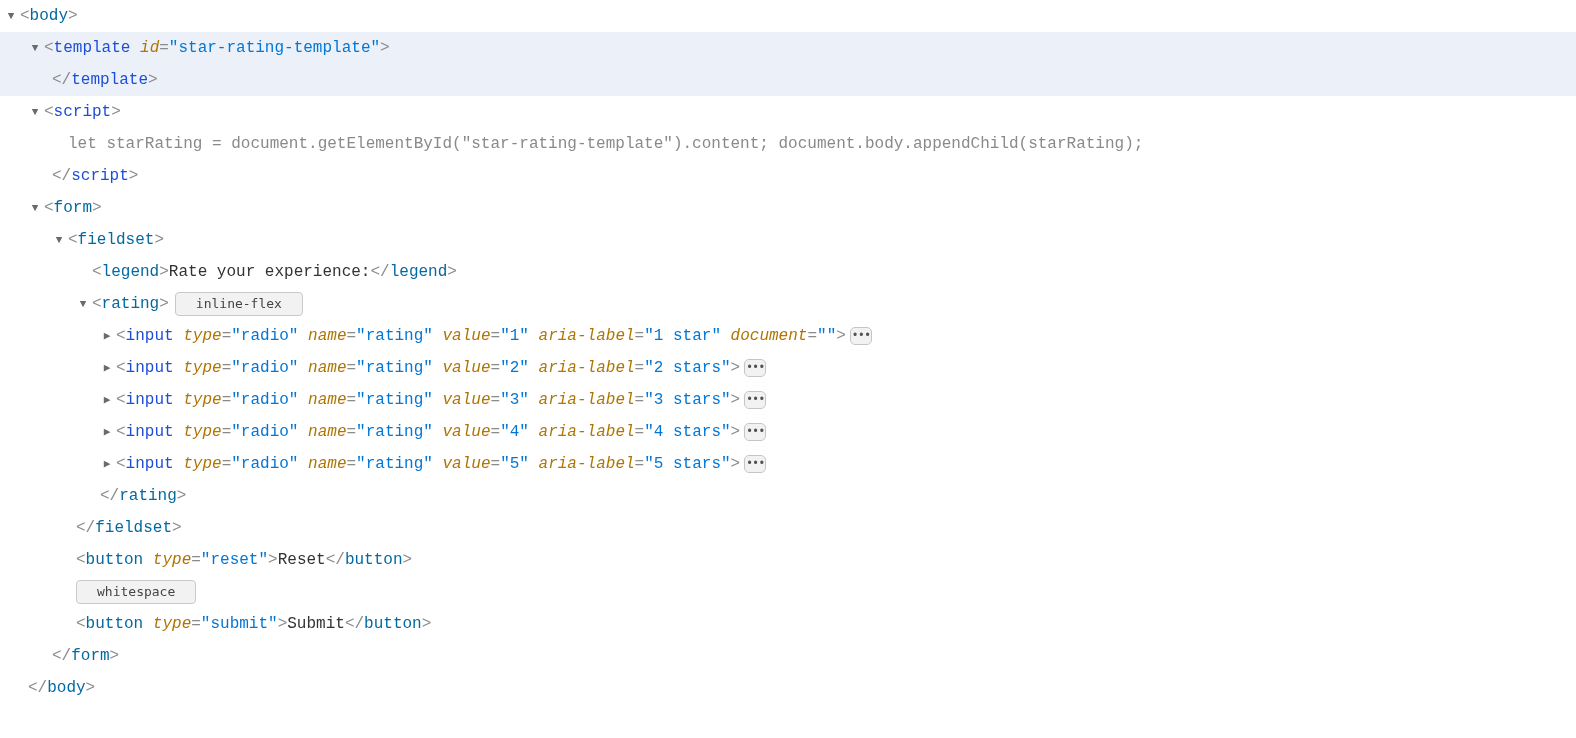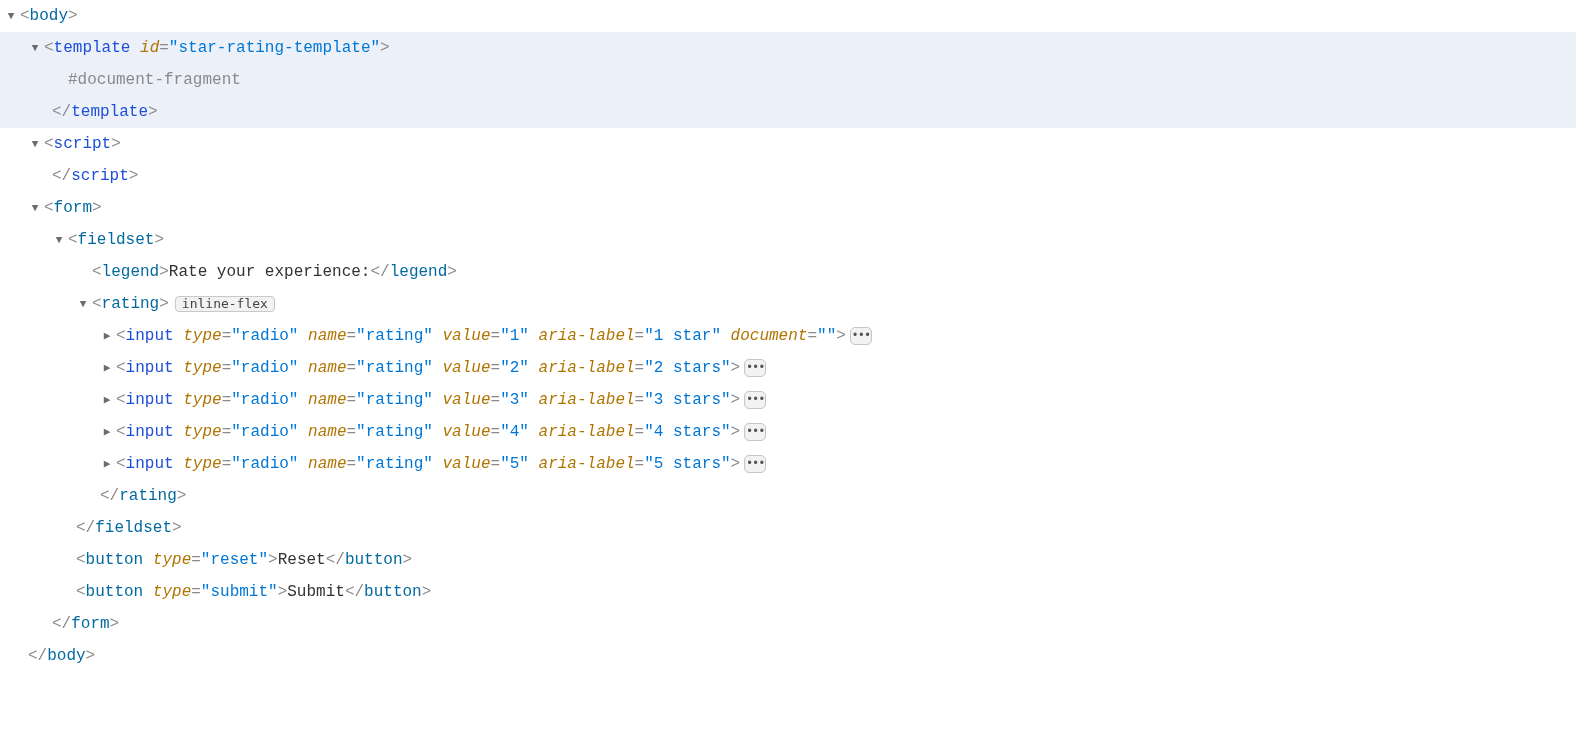--- a/index.html
+++ b/index.html
@@ -39,27 +39,27 @@
   .noarrow { display:inline-block; width:16px; }
   .punc { color: #8a8a8a; }
   .tag { color: #1d4ed8; }
   .tag-blue { color: #0369a1; }
   .attr { color: #b07500; font-style: italic; }
   .val { color: #0077d6; }
   .txt { color: #333; }
   .pill {
     display: inline-flex;
     align-items: center;
-    padding: 0 6px;
+    padding: 0 20px;
     border: 1px solid #c9c9c9;
     border-radius: 4px;
     background: #f2f2f2;
     color: #444;
     font-size: 13px;
-    height: 16px;
+    height: 24px;
     margin-left: 6px;
     font-family: Menlo, Consolas, monospace;
   }
   .ell {
     display: inline-flex;
     align-items: center;
     justify-content: center;
     width: 22px;
     height: 18px;
     border: 1px solid #c5c5c5;
@@ -90,267 +90,271 @@
       <span class="arrow">▼</span>
       <span class="punc">&lt;</span>
       <span class="tag">template</span>
       <span>&nbsp;</span>
       <span class="attr">id</span>
       <span class="punc">=</span>
       <span class="val">"star-rating-template"</span>
       <span class="punc">&gt;</span>
   </div>
 
+
   <div class="row hl">
     <span class="indent i2"></span>
+      <span class="punc">&lt;/</span>
+      <span class="tag">template</span>
+      <span class="punc">&gt;</span>
+  </div>
+
+  <div class="row">
+    <span class="indent i1"></span>
+      <span class="arrow">▼</span>
+      <span class="punc">&lt;</span>
+      <span class="tag">script</span>
+      <span class="punc">&gt;</span>
+  </div>
+
+  <div class="row">
+    <span class="indent i2"></span>
       <span class="noarrow"></span>
-      <span class="punc">#document-fragment</span>
-  </div>
-
-  <div class="row hl">
-    <span class="indent i2"></span>
-      <span class="punc">&lt;/</span>
-      <span class="tag">template</span>
+      <span class="punc">let starRating = document.getElementById("star-rating-template").content; document.body.appendChild(starRating);</span>
+  </div>
+
+  <div class="row">
+    <span class="indent i2"></span>
+      <span class="punc">&lt;/</span>
+      <span class="tag">script</span>
       <span class="punc">&gt;</span>
   </div>
 
   <div class="row">
     <span class="indent i1"></span>
       <span class="arrow">▼</span>
       <span class="punc">&lt;</span>
-      <span class="tag">script</span>
-      <span class="punc">&gt;</span>
-  </div>
-
-
-  <div class="row">
-    <span class="indent i2"></span>
-      <span class="punc">&lt;/</span>
-      <span class="tag">script</span>
+      <span class="tag-blue">form</span>
+      <span class="punc">&gt;</span>
+  </div>
+
+  <div class="row">
+    <span class="indent i2"></span>
+      <span class="arrow">▼</span>
+      <span class="punc">&lt;</span>
+      <span class="tag-blue">fieldset</span>
+      <span class="punc">&gt;</span>
+  </div>
+
+  <div class="row">
+    <span class="indent i3"></span>
+      <span class="noarrow"></span>
+      <span class="punc">&lt;</span>
+      <span class="tag-blue">legend</span>
+      <span class="punc">&gt;</span>
+      <span class="txt">Rate your experience:</span>
+      <span class="punc">&lt;/</span>
+      <span class="tag-blue">legend</span>
+      <span class="punc">&gt;</span>
+  </div>
+
+  <div class="row">
+    <span class="indent i3"></span>
+      <span class="arrow">▼</span>
+      <span class="punc">&lt;</span>
+      <span class="tag-blue">rating</span>
+      <span class="punc">&gt;</span>
+      <span class="pill">inline-flex</span>
+  </div>
+
+  <div class="row">
+    <span class="indent i4"></span>
+      <span class="arrow">▶</span>
+      <span class="punc">&lt;</span>
+      <span class="tag">input</span>
+      <span>&nbsp;</span>
+      <span class="attr">type</span>
+      <span class="punc">=</span>
+      <span class="val">"radio"</span>
+      <span>&nbsp;</span>
+      <span class="attr">name</span>
+      <span class="punc">=</span>
+      <span class="val">"rating"</span>
+      <span>&nbsp;</span>
+      <span class="attr">value</span>
+      <span class="punc">=</span>
+      <span class="val">"1"</span>
+      <span>&nbsp;</span>
+      <span class="attr">aria-label</span>
+      <span class="punc">=</span>
+      <span class="val">"1 star"</span>
+      <span>&nbsp;</span>
+      <span class="attr">document</span>
+      <span class="punc">=</span>
+      <span class="val">""</span>
+      <span class="punc">&gt;</span>
+      <span class="ell">•••</span>
+  </div>
+
+  <div class="row">
+    <span class="indent i4"></span>
+      <span class="arrow">▶</span>
+      <span class="punc">&lt;</span>
+      <span class="tag">input</span>
+      <span>&nbsp;</span>
+      <span class="attr">type</span>
+      <span class="punc">=</span>
+      <span class="val">"radio"</span>
+      <span>&nbsp;</span>
+      <span class="attr">name</span>
+      <span class="punc">=</span>
+      <span class="val">"rating"</span>
+      <span>&nbsp;</span>
+      <span class="attr">value</span>
+      <span class="punc">=</span>
+      <span class="val">"2"</span>
+      <span>&nbsp;</span>
+      <span class="attr">aria-label</span>
+      <span class="punc">=</span>
+      <span class="val">"2 stars"</span>
+      <span class="punc">&gt;</span>
+      <span class="ell">•••</span>
+  </div>
+
+  <div class="row">
+    <span class="indent i4"></span>
+      <span class="arrow">▶</span>
+      <span class="punc">&lt;</span>
+      <span class="tag">input</span>
+      <span>&nbsp;</span>
+      <span class="attr">type</span>
+      <span class="punc">=</span>
+      <span class="val">"radio"</span>
+      <span>&nbsp;</span>
+      <span class="attr">name</span>
+      <span class="punc">=</span>
+      <span class="val">"rating"</span>
+      <span>&nbsp;</span>
+      <span class="attr">value</span>
+      <span class="punc">=</span>
+      <span class="val">"3"</span>
+      <span>&nbsp;</span>
+      <span class="attr">aria-label</span>
+      <span class="punc">=</span>
+      <span class="val">"3 stars"</span>
+      <span class="punc">&gt;</span>
+      <span class="ell">•••</span>
+  </div>
+
+  <div class="row">
+    <span class="indent i4"></span>
+      <span class="arrow">▶</span>
+      <span class="punc">&lt;</span>
+      <span class="tag">input</span>
+      <span>&nbsp;</span>
+      <span class="attr">type</span>
+      <span class="punc">=</span>
+      <span class="val">"radio"</span>
+      <span>&nbsp;</span>
+      <span class="attr">name</span>
+      <span class="punc">=</span>
+      <span class="val">"rating"</span>
+      <span>&nbsp;</span>
+      <span class="attr">value</span>
+      <span class="punc">=</span>
+      <span class="val">"4"</span>
+      <span>&nbsp;</span>
+      <span class="attr">aria-label</span>
+      <span class="punc">=</span>
+      <span class="val">"4 stars"</span>
+      <span class="punc">&gt;</span>
+      <span class="ell">•••</span>
+  </div>
+
+  <div class="row">
+    <span class="indent i4"></span>
+      <span class="arrow">▶</span>
+      <span class="punc">&lt;</span>
+      <span class="tag">input</span>
+      <span>&nbsp;</span>
+      <span class="attr">type</span>
+      <span class="punc">=</span>
+      <span class="val">"radio"</span>
+      <span>&nbsp;</span>
+      <span class="attr">name</span>
+      <span class="punc">=</span>
+      <span class="val">"rating"</span>
+      <span>&nbsp;</span>
+      <span class="attr">value</span>
+      <span class="punc">=</span>
+      <span class="val">"5"</span>
+      <span>&nbsp;</span>
+      <span class="attr">aria-label</span>
+      <span class="punc">=</span>
+      <span class="val">"5 stars"</span>
+      <span class="punc">&gt;</span>
+      <span class="ell">•••</span>
+  </div>
+
+  <div class="row">
+    <span class="indent i4"></span>
+      <span class="punc">&lt;/</span>
+      <span class="tag-blue">rating</span>
+      <span class="punc">&gt;</span>
+  </div>
+
+  <div class="row">
+    <span class="indent i3"></span>
+      <span class="punc">&lt;/</span>
+      <span class="tag-blue">fieldset</span>
+      <span class="punc">&gt;</span>
+  </div>
+
+  <div class="row">
+    <span class="indent i3"></span>
+      <span class="punc">&lt;</span>
+      <span class="tag-blue">button</span>
+      <span>&nbsp;</span>
+      <span class="attr">type</span>
+      <span class="punc">=</span>
+      <span class="val">"reset"</span>
+      <span class="punc">&gt;</span>
+      <span class="txt">Reset</span>
+      <span class="punc">&lt;/</span>
+      <span class="tag-blue">button</span>
+      <span class="punc">&gt;</span>
+  </div>
+
+  <div class="row">
+    <span class="indent i3"></span>
+      <span class="pill" style="margin-left:0">whitespace</span>
+  </div>
+
+  <div class="row">
+    <span class="indent i3"></span>
+      <span class="punc">&lt;</span>
+      <span class="tag-blue">button</span>
+      <span>&nbsp;</span>
+      <span class="attr">type</span>
+      <span class="punc">=</span>
+      <span class="val">"submit"</span>
+      <span class="punc">&gt;</span>
+      <span class="txt">Submit</span>
+      <span class="punc">&lt;/</span>
+      <span class="tag-blue">button</span>
+      <span class="punc">&gt;</span>
+  </div>
+
+  <div class="row">
+    <span class="indent i2"></span>
+      <span class="punc">&lt;/</span>
+      <span class="tag-blue">form</span>
       <span class="punc">&gt;</span>
   </div>
 
   <div class="row">
     <span class="indent i1"></span>
-      <span class="arrow">▼</span>
-      <span class="punc">&lt;</span>
-      <span class="tag-blue">form</span>
-      <span class="punc">&gt;</span>
-  </div>
-
-  <div class="row">
-    <span class="indent i2"></span>
-      <span class="arrow">▼</span>
-      <span class="punc">&lt;</span>
-      <span class="tag-blue">fieldset</span>
-      <span class="punc">&gt;</span>
-  </div>
-
-  <div class="row">
-    <span class="indent i3"></span>
-      <span class="noarrow"></span>
-      <span class="punc">&lt;</span>
-      <span class="tag-blue">legend</span>
-      <span class="punc">&gt;</span>
-      <span class="txt">Rate your experience:</span>
-      <span class="punc">&lt;/</span>
-      <span class="tag-blue">legend</span>
-      <span class="punc">&gt;</span>
-  </div>
-
-  <div class="row">
-    <span class="indent i3"></span>
-      <span class="arrow">▼</span>
-      <span class="punc">&lt;</span>
-      <span class="tag-blue">rating</span>
-      <span class="punc">&gt;</span>
-      <span class="pill">inline-flex</span>
-  </div>
-
-  <div class="row">
-    <span class="indent i4"></span>
-      <span class="arrow">▶</span>
-      <span class="punc">&lt;</span>
-      <span class="tag">input</span>
-      <span>&nbsp;</span>
-      <span class="attr">type</span>
-      <span class="punc">=</span>
-      <span class="val">"radio"</span>
-      <span>&nbsp;</span>
-      <span class="attr">name</span>
-      <span class="punc">=</span>
-      <span class="val">"rating"</span>
-      <span>&nbsp;</span>
-      <span class="attr">value</span>
-      <span class="punc">=</span>
-      <span class="val">"1"</span>
-      <span>&nbsp;</span>
-      <span class="attr">aria-label</span>
-      <span class="punc">=</span>
-      <span class="val">"1 star"</span>
-      <span>&nbsp;</span>
-      <span class="attr">document</span>
-      <span class="punc">=</span>
-      <span class="val">""</span>
-      <span class="punc">&gt;</span>
-      <span class="ell">•••</span>
-  </div>
-
-  <div class="row">
-    <span class="indent i4"></span>
-      <span class="arrow">▶</span>
-      <span class="punc">&lt;</span>
-      <span class="tag">input</span>
-      <span>&nbsp;</span>
-      <span class="attr">type</span>
-      <span class="punc">=</span>
-      <span class="val">"radio"</span>
-      <span>&nbsp;</span>
-      <span class="attr">name</span>
-      <span class="punc">=</span>
-      <span class="val">"rating"</span>
-      <span>&nbsp;</span>
-      <span class="attr">value</span>
-      <span class="punc">=</span>
-      <span class="val">"2"</span>
-      <span>&nbsp;</span>
-      <span class="attr">aria-label</span>
-      <span class="punc">=</span>
-      <span class="val">"2 stars"</span>
-      <span class="punc">&gt;</span>
-      <span class="ell">•••</span>
-  </div>
-
-  <div class="row">
-    <span class="indent i4"></span>
-      <span class="arrow">▶</span>
-      <span class="punc">&lt;</span>
-      <span class="tag">input</span>
-      <span>&nbsp;</span>
-      <span class="attr">type</span>
-      <span class="punc">=</span>
-      <span class="val">"radio"</span>
-      <span>&nbsp;</span>
-      <span class="attr">name</span>
-      <span class="punc">=</span>
-      <span class="val">"rating"</span>
-      <span>&nbsp;</span>
-      <span class="attr">value</span>
-      <span class="punc">=</span>
-      <span class="val">"3"</span>
-      <span>&nbsp;</span>
-      <span class="attr">aria-label</span>
-      <span class="punc">=</span>
-      <span class="val">"3 stars"</span>
-      <span class="punc">&gt;</span>
-      <span class="ell">•••</span>
-  </div>
-
-  <div class="row">
-    <span class="indent i4"></span>
-      <span class="arrow">▶</span>
-      <span class="punc">&lt;</span>
-      <span class="tag">input</span>
-      <span>&nbsp;</span>
-      <span class="attr">type</span>
-      <span class="punc">=</span>
-      <span class="val">"radio"</span>
-      <span>&nbsp;</span>
-      <span class="attr">name</span>
-      <span class="punc">=</span>
-      <span class="val">"rating"</span>
-      <span>&nbsp;</span>
-      <span class="attr">value</span>
-      <span class="punc">=</span>
-      <span class="val">"4"</span>
-      <span>&nbsp;</span>
-      <span class="attr">aria-label</span>
-      <span class="punc">=</span>
-      <span class="val">"4 stars"</span>
-      <span class="punc">&gt;</span>
-      <span class="ell">•••</span>
-  </div>
-
-  <div class="row">
-    <span class="indent i4"></span>
-      <span class="arrow">▶</span>
-      <span class="punc">&lt;</span>
-      <span class="tag">input</span>
-      <span>&nbsp;</span>
-      <span class="attr">type</span>
-      <span class="punc">=</span>
-      <span class="val">"radio"</span>
-      <span>&nbsp;</span>
-      <span class="attr">name</span>
-      <span class="punc">=</span>
-      <span class="val">"rating"</span>
-      <span>&nbsp;</span>
-      <span class="attr">value</span>
-      <span class="punc">=</span>
-      <span class="val">"5"</span>
-      <span>&nbsp;</span>
-      <span class="attr">aria-label</span>
-      <span class="punc">=</span>
-      <span class="val">"5 stars"</span>
-      <span class="punc">&gt;</span>
-      <span class="ell">•••</span>
-  </div>
-
-  <div class="row">
-    <span class="indent i4"></span>
-      <span class="punc">&lt;/</span>
-      <span class="tag-blue">rating</span>
-      <span class="punc">&gt;</span>
-  </div>
-
-  <div class="row">
-    <span class="indent i3"></span>
-      <span class="punc">&lt;/</span>
-      <span class="tag-blue">fieldset</span>
-      <span class="punc">&gt;</span>
-  </div>
-
-  <div class="row">
-    <span class="indent i3"></span>
-      <span class="punc">&lt;</span>
-      <span class="tag-blue">button</span>
-      <span>&nbsp;</span>
-      <span class="attr">type</span>
-      <span class="punc">=</span>
-      <span class="val">"reset"</span>
-      <span class="punc">&gt;</span>
-      <span class="txt">Reset</span>
-      <span class="punc">&lt;/</span>
-      <span class="tag-blue">button</span>
-      <span class="punc">&gt;</span>
-  </div>
-
-
-  <div class="row">
-    <span class="indent i3"></span>
-      <span class="punc">&lt;</span>
-      <span class="tag-blue">button</span>
-      <span>&nbsp;</span>
-      <span class="attr">type</span>
-      <span class="punc">=</span>
-      <span class="val">"submit"</span>
-      <span class="punc">&gt;</span>
-      <span class="txt">Submit</span>
-      <span class="punc">&lt;/</span>
-      <span class="tag-blue">button</span>
-      <span class="punc">&gt;</span>
-  </div>
-
-  <div class="row">
-    <span class="indent i2"></span>
-      <span class="punc">&lt;/</span>
-      <span class="tag-blue">form</span>
-      <span class="punc">&gt;</span>
-  </div>
-
-  <div class="row">
-    <span class="indent i1"></span>
       <span class="punc">&lt;/</span>
       <span class="tag-blue">body</span>
       <span class="punc">&gt;</span>
   </div>
 
 </div>
 
 </body></html>

